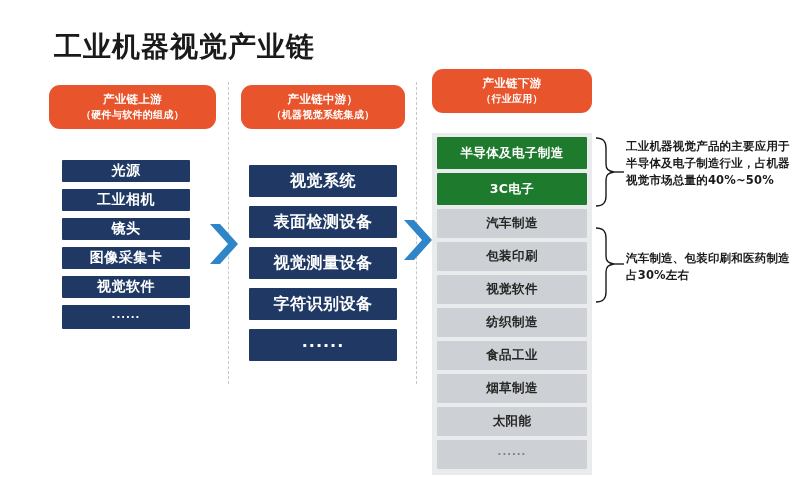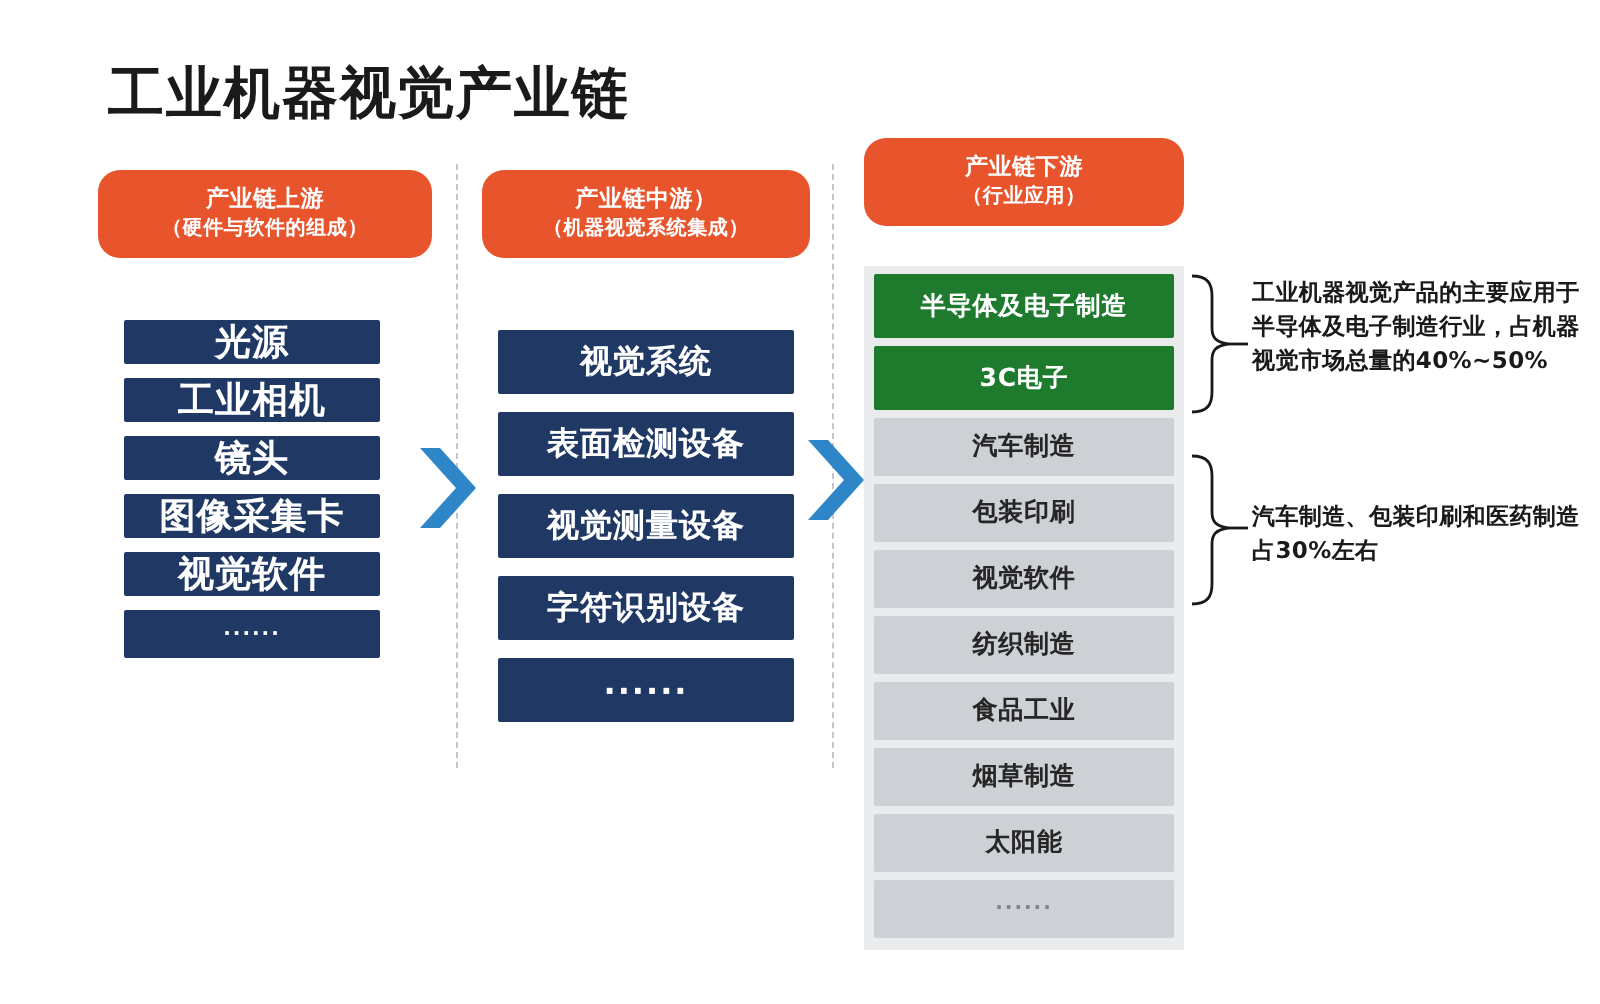--- a/index.html
+++ b/index.html
@@ -67,21 +67,21 @@
     width: 34px;
     height: 46px;
   }
   .arrow-1 { left: 208px; top: 222px; }
   .arrow-2 { left: 402px; top: 218px; }
 
   
   .col-items { position: absolute; }
 
   .item-box {
-    font-size: 18px;
+    font-size: 14px;
     font-weight: bold;
     color: #ffffff;
     background: #1F3864;
     text-align: center;
     display: flex;
     align-items: center;
     justify-content: center;
     letter-spacing: 0.5px;
     border-radius: 1px;
   }

